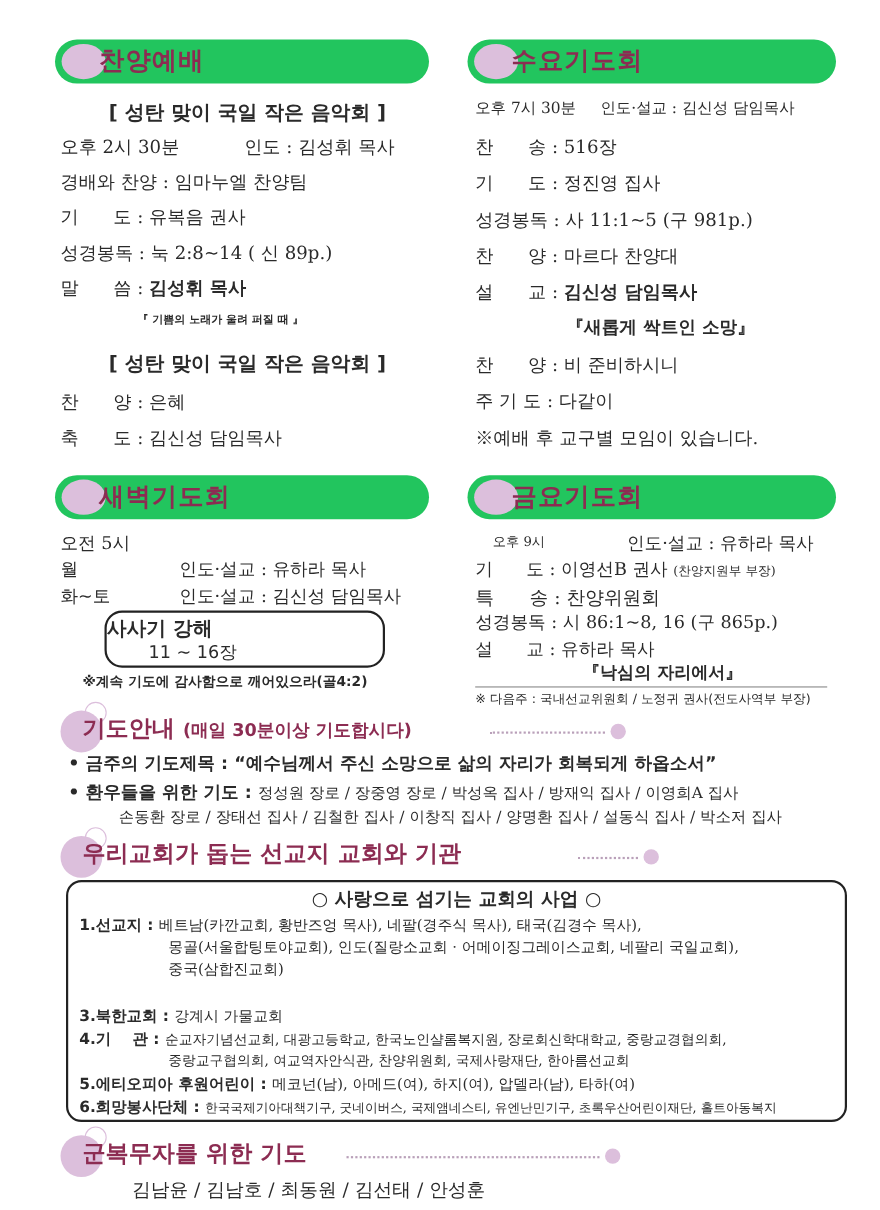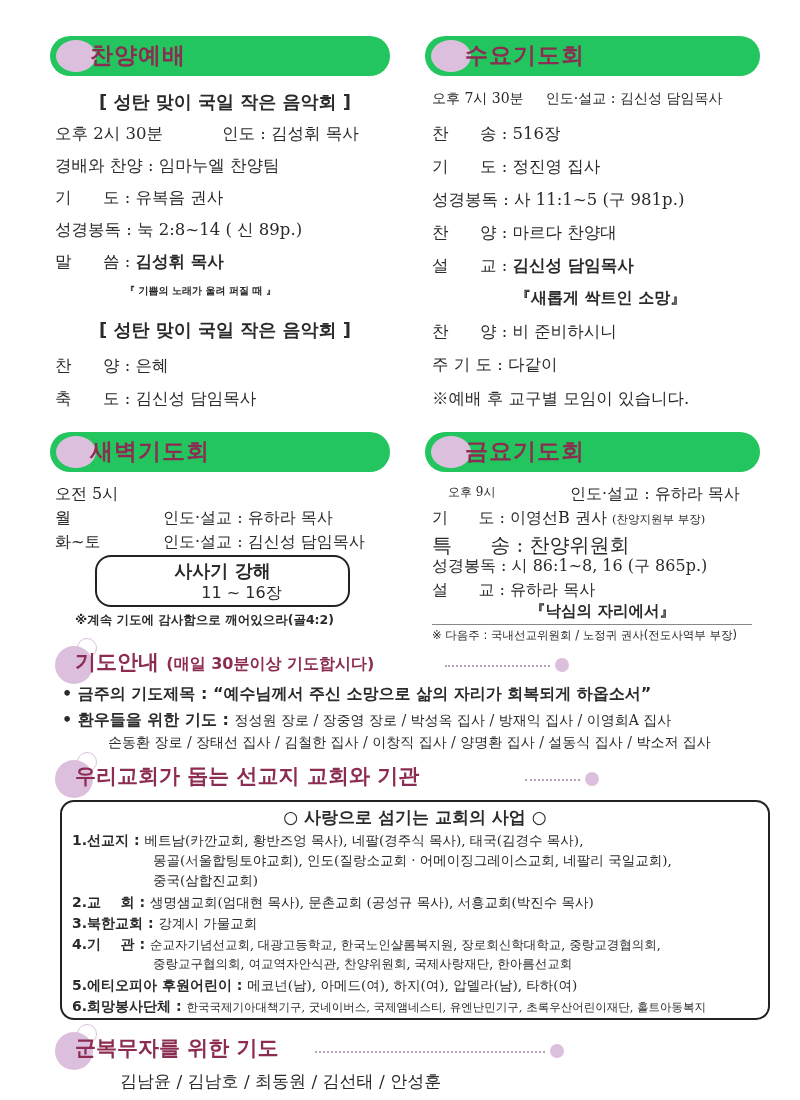--- a/index.html
+++ b/index.html
@@ -12,21 +12,21 @@
   .banner .btitle { position: absolute; left: 40px; top: 4px; font-family: "DejaVu Sans", sans-serif; font-weight: bold; font-size: 23px; color: #8c2c52; letter-spacing: 1px; }
 
   .line { position: absolute; font-size: 16.5px; white-space: nowrap; }
   .sans { font-family: "DejaVu Sans", "Liberation Sans", sans-serif; }
   .bold { font-weight: bold; }
   .center { text-align: center; }
 
   .lbl { display: inline-block; width: 96px; }
   .lbl-narrow { display: inline-block; width: 82px; }
 
-  .lectbox { position: absolute; left: 70px; top: 554px; width: 280px; height: 52px; border: 2px solid #222; border-radius: 16px; text-align: center; font-family: "DejaVu Sans", sans-serif; }
+  .lectbox { position: absolute; left: 70px; top: 554px; width: 280px; height: 52px; border: 2px solid #222; border-radius: 16px; font-family: "DejaVu Sans", sans-serif; }
   .lectbox .t1 { font-size: 18px; font-weight: bold; margin-top: 2px; }
   .lectbox .t2 { font-size: 16px; margin-left: 38px; }
 
   .hr { position: absolute; height: 1px; background: #888; }
 
   
   .sechead { position: absolute; left: 55px; height: 34px; }
   .sechead .circ { position: absolute; left: 0; top: -2px; width: 38px; height: 38px; border-radius: 50%; background: #dcbfdc; }
   .sechead .circ-o { position: absolute; left: 22px; top: -10px; width: 20px; height: 20px; border-radius: 50%; border: 1px solid #dcbfdc; background: transparent; }
   .sechead .stitle { position: absolute; left: 20px; top: 0; font-family: "DejaVu Sans", sans-serif; font-weight: bold; font-size: 21px; color: #8c2c52; white-space: nowrap; }
@@ -134,21 +134,21 @@
   <div class="bubble2"></div>
   <div class="btitle">금요기도회</div>
 </div>
 
 <div class="line" style="left:448px; top:484px; font-size:12px;">오후 9시</div>
 <div class="line" style="left:570px; top:484px; font-size:16px;">인도·설교 : 유하라 목사</div>
 
 <div class="line" style="left:432px; top:508px; font-size:16px;">
   <span style="white-space:pre;">기      도</span> : <span>이영선B 권사</span> <span style="font-size:11.5px;">(찬양지원부 부장)</span>
 </div>
-<div class="line" style="left:432px; top:532px; font-size:20px;">
+<div class="line" style="left:432px; top:532px; font-size:17px;">
   <span style="white-space:pre;">특      송</span> : <span>찬양위원회</span>
 </div>
 <div class="line" style="left:432px; top:556px; font-size:16px;">
   <span>성경봉독</span> : <span>시 86:1~8, 16 (구 865p.)</span>
 </div>
 <div class="line" style="left:432px; top:580px; font-size:16px;">
   <span style="white-space:pre;">설      교</span> : <span>유하라 목사</span>
 </div>
 <div class="line sans bold" style="left:530px; top:601px; font-size:15.5px;">『낙심의 자리에서』</div>
 <div class="hr" style="left:432px; top:624px; width:320px;"></div>
@@ -183,23 +183,20 @@
 
 <div class="mission-box">
   <div class="mtitle">○ 사랑으로 섬기는 교회의 사업 ○</div>
 
   <div class="mrow" style="top:30px;">
     <span class="mlbl">1.선교지 : </span><span>베트남(카깐교회, 황반즈엉 목사), 네팔(경주식 목사), 태국(김경수 목사),</span>
   </div>
   <div class="mrow" style="top:50px; left:91px;">몽골(서울합팅토야교회), 인도(질랑소교회 · 어메이징그레이스교회, 네팔리 국일교회),</div>
   <div class="mrow" style="top:70px; left:91px;">중국(삼합진교회)</div>
 
-  <div class="mrow" style="top:92px;">
-    <span class="mlbl" style="white-space:pre;">2.교    회 : </span><span>생명샘교회(엄대현 목사), 문촌교회 (공성규 목사), 서흥교회(박진수 목사)</span>
-  </div>
   <div class="mrow" style="top:113px;">
     <span class="mlbl">3.북한교회 : </span><span>강계시 가물교회</span>
   </div>
   <div class="mrow" style="top:134px; font-size:12.5px;">
     <span class="mlbl" style="white-space:pre;">4.기    관 : </span><span>순교자기념선교회, 대광고등학교, 한국노인샬롬복지원, 장로회신학대학교, 중랑교경협의회,</span>
   </div>
   <div class="mrow" style="top:154px; left:91px; font-size:12.5px;">중랑교구협의회, 여교역자안식관, 찬양위원회, 국제사랑재단, 한아름선교회</div>
 
   <div class="mrow" style="top:175px;">
     <span class="mlbl">5.에티오피아 후원어린이 : </span><span>메코넌(남), 아메드(여), 하지(여), 압델라(남), 타하(여)</span>

